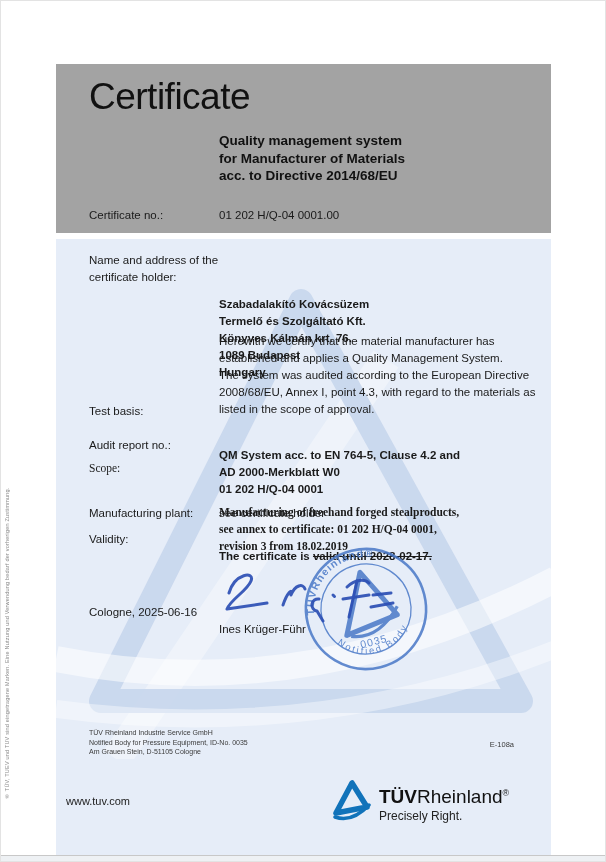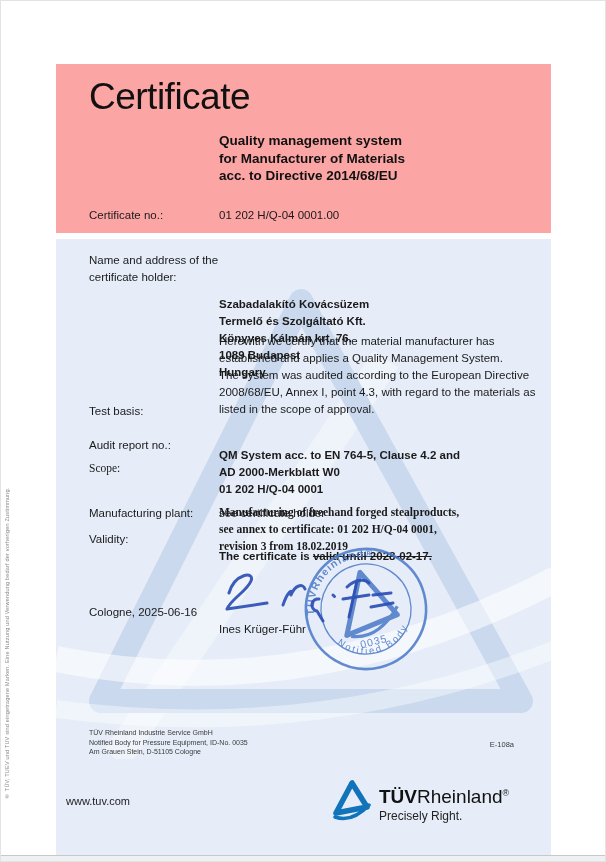--- a/index.html
+++ b/index.html
@@ -10,21 +10,21 @@
     overflow:hidden; border:1px solid #e3e3e3;
   }
   
   .side-text {
     position:absolute; left:3px; top:408px; height:390px; width:14px;
     writing-mode:vertical-rl; transform:rotate(180deg);
     font-size:5.5px; color:#8b8b8b; letter-spacing:.2px; white-space:nowrap;
   }
   
   .band { position:absolute; left:55px; width:495px; }
-  .band1 { top:63px; height:169px; background:#fca5a5; }
+  .band1 { top:63px; height:169px; background:#a3a3a3; }
   .band2 { top:238px; height:652px; background:#e6edf8; }
   .wm { position:absolute; inset:0; pointer-events:none; }
   .title {
     position:absolute; left:33px; top:12px; font-size:37px; font-weight:400;
     color:#111; letter-spacing:-0.5px;
   }
   .subtitle {
     position:absolute; left:163px; top:68px; font-size:13.5px; font-weight:700;
     color:#111; line-height:17.5px; white-space:pre-line;
   }

